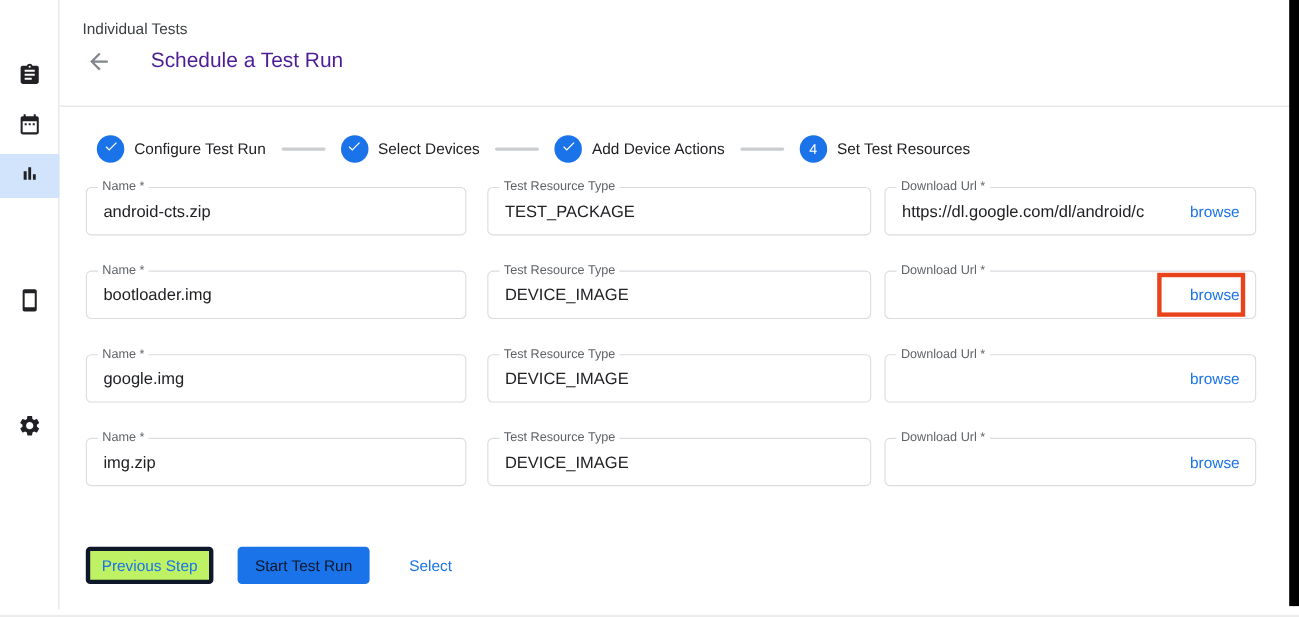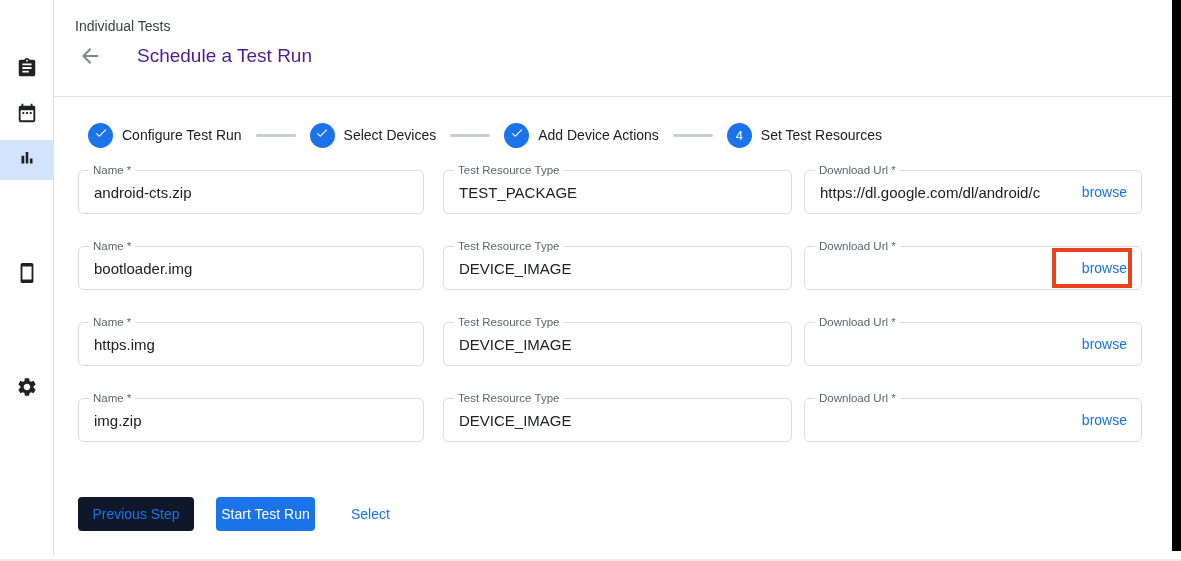--- a/index.html
+++ b/index.html
@@ -38,22 +38,22 @@
   .field.url-col  { width:338px; }
   .field-label { position:absolute; top:-7px; left:10px; background:#fff; padding:0 4px; font-size:11.5px; color:#5f6368; white-space:nowrap; }
   .field-value { position:absolute; left:15px; top:13px; font-size:15px; color:#202124; white-space:nowrap; }
   .url-col .field-value { max-width:248px; overflow:hidden; }
   .browse-link { position:absolute; right:14px; top:13px; font-size:14px; color:#1a73e8; cursor:pointer; }
   .annotation-rect { position:absolute; top:1px; right:9px; width:80px; height:40px; border:4px solid #e8431c; pointer-events:none; }
 
   
   .actions { position:absolute; left:24px; top:497px; display:flex; align-items:center; }
   .btn { font-family:"Liberation Sans", sans-serif; font-size:14px; font-weight:500; border-radius:4px; cursor:pointer; }
-  .btn-outlined { width:116px; height:34px; background:#0f172a; color:#1a73e8; border:6px solid #0f172a; margin-right:22px; }
-  .btn-filled { width:99px; height:34px; background:#1a73e8; color:#ffffff; border:none; margin-right:36px; }
+  .btn-outlined { width:116px; height:34px; background:#bef264; color:#1a73e8; border:4px solid #0f172a; margin-right:22px; }
+  .btn-filled { width:120px; height:34px; background:#1a73e8; color:#0f172a; border:none; margin-right:36px; }
   .btn-text { background:none; border:none; color:#1a73e8; padding:0; }
 
   
   .right-edge-bar { position:absolute; right:0; top:0; width:9px; height:551px; background:#000; }
   .bottom-edge-line { position:absolute; left:0; bottom:0; width:100%; height:2px; background:#ececec; }
 </style>
 </head>
 <body>
 
 <div id="app">
@@ -178,21 +178,21 @@
           <span class="field-label">Download Url *</span>
           <span class="field-value"></span>
           <span class="browse-link">browse</span>
           <div class="annotation-rect"></div>
         </div>
       </div>
 
       <div class="form-row">
         <div class="field name-col">
           <span class="field-label">Name *</span>
-          <span class="field-value">https.img</span>
+          <span class="field-value">google.img</span>
         </div>
         <div class="field type-col">
           <span class="field-label">Test Resource Type</span>
           <span class="field-value">DEVICE_IMAGE</span>
         </div>
         <div class="field url-col">
           <span class="field-label">Download Url *</span>
           <span class="field-value"></span>
           <span class="browse-link">browse</span>
         </div>

